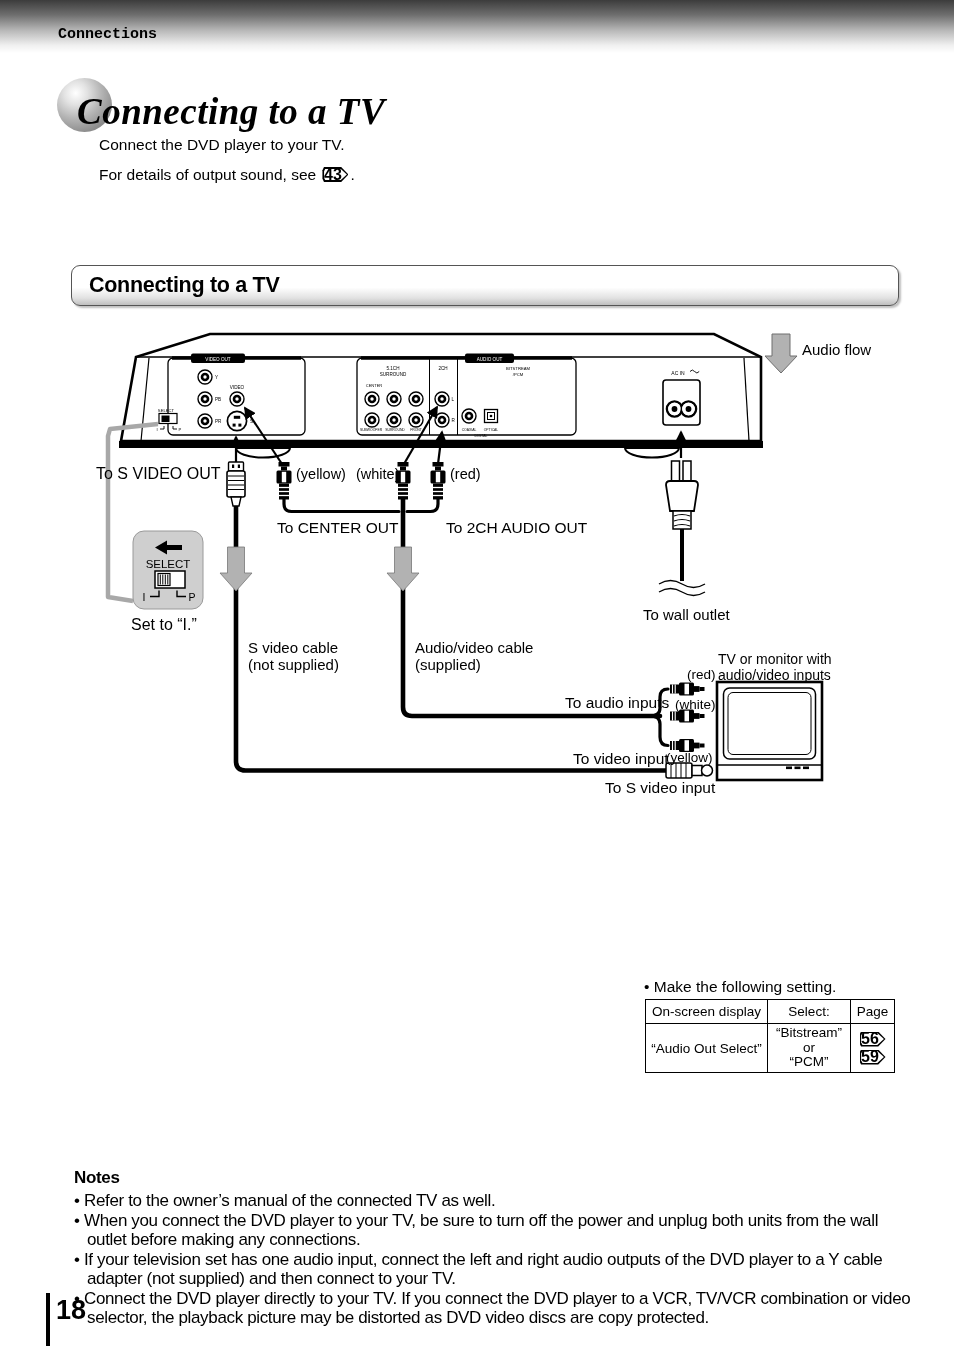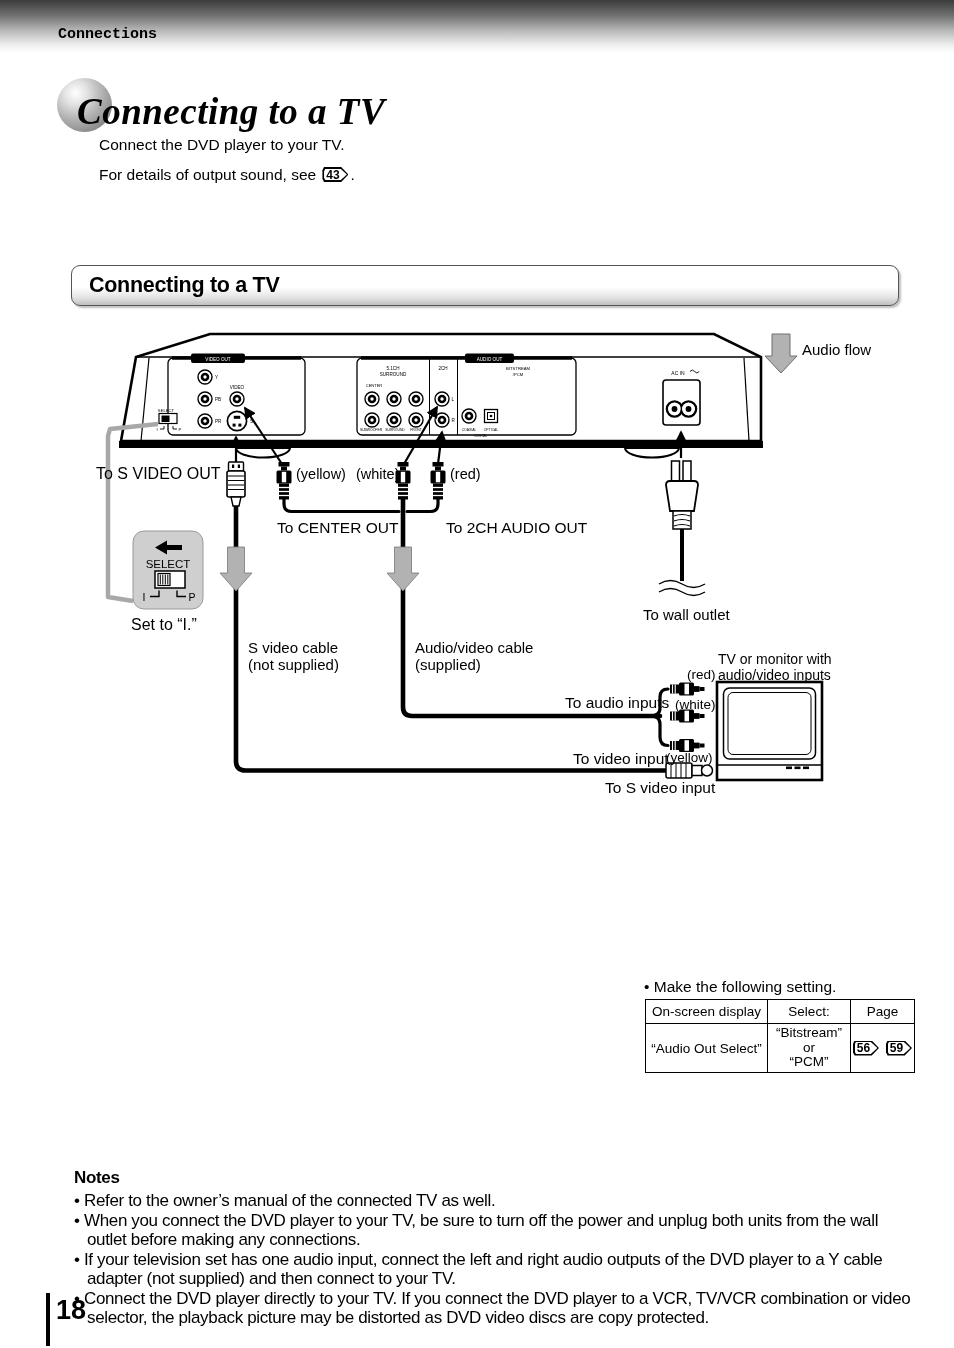--- a/index.html
+++ b/index.html
@@ -19,21 +19,21 @@
   .intro1{position:absolute;left:99px;top:136px;margin:0;font-size:15.5px;}
   .intro2{position:absolute;left:99px;top:166px;margin:0;font-size:15.5px;}
 
   
   .badge{position:relative;display:inline-block;width:26px;height:15px;vertical-align:-2px;margin:0 2px;}
   .badge .b-outer{position:absolute;inset:0;background:#000;
     clip-path:polygon(0 22%,6% 0,72% 0,100% 50%,72% 100%,6% 100%,0 78%);}
   .badge .b-inner{position:absolute;inset:1.6px;background:#fff;
     clip-path:polygon(0 22%,6% 0,71% 0,100% 50%,71% 100%,6% 100%,0 78%);}
   .badge .b-num{position:absolute;inset:0;display:flex;align-items:center;justify-content:center;
-    padding-right:5px;font-size:12px;font-weight:bold;}
+    padding-right:5px;font-size:16px;font-weight:bold;}
 
   
   .section-box{position:absolute;left:71px;top:265px;width:826px;height:39px;
       border:1.5px solid #555;border-radius:9px;
       background:linear-gradient(180deg,#ffffff 0%,#ffffff 55%,#e2e2e2 82%,#bfbfbf 100%);
       box-shadow:2px 2px 2px rgba(0,0,0,.25);}
   .section-box span{position:absolute;left:17px;top:7px;font-size:21.5px;font-weight:bold;letter-spacing:-.3px;}
 
   
   svg.diagram{position:absolute;left:0;top:0;z-index:1;}
@@ -48,21 +48,21 @@
 
   
   .settings-bullet{position:absolute;left:644px;top:978px;font-size:15.5px;z-index:3;}
   table.settings{position:absolute;left:645px;top:999px;border-collapse:collapse;z-index:3;
       font-size:13.5px;table-layout:fixed;}
   table.settings td,table.settings th{border:1.4px solid #000;text-align:center;font-weight:normal;padding:0;}
   table.settings .c1{width:121px;} table.settings .c2{width:82px;} table.settings .c3{width:43px;}
   table.settings thead tr{height:24px;}
   table.settings tbody tr{height:49px;}
   .sel-cell div{line-height:14.5px;}
-  .pagecell{display:flex;align-items:center;gap:3px;padding:4px 0;}
+  .pagecell{display:flex;flex-direction:column;align-items:center;gap:3px;padding:4px 0;}
 
   
   .notes{position:absolute;left:74px;top:1168px;width:846px;z-index:3;font-size:17px;letter-spacing:-.35px;}
   .notes .ntitle{font-weight:bold;margin-bottom:3px;}
   .notes .nitem{padding-left:13px;text-indent:-13px;line-height:19px;margin-bottom:1px;}
 
   
   .pnbar{position:absolute;left:46px;top:1293px;width:3.5px;height:53px;background:#000;}
   .pnum{position:absolute;left:56px;top:1295px;font-size:27px;font-weight:bold;}
 </style>

